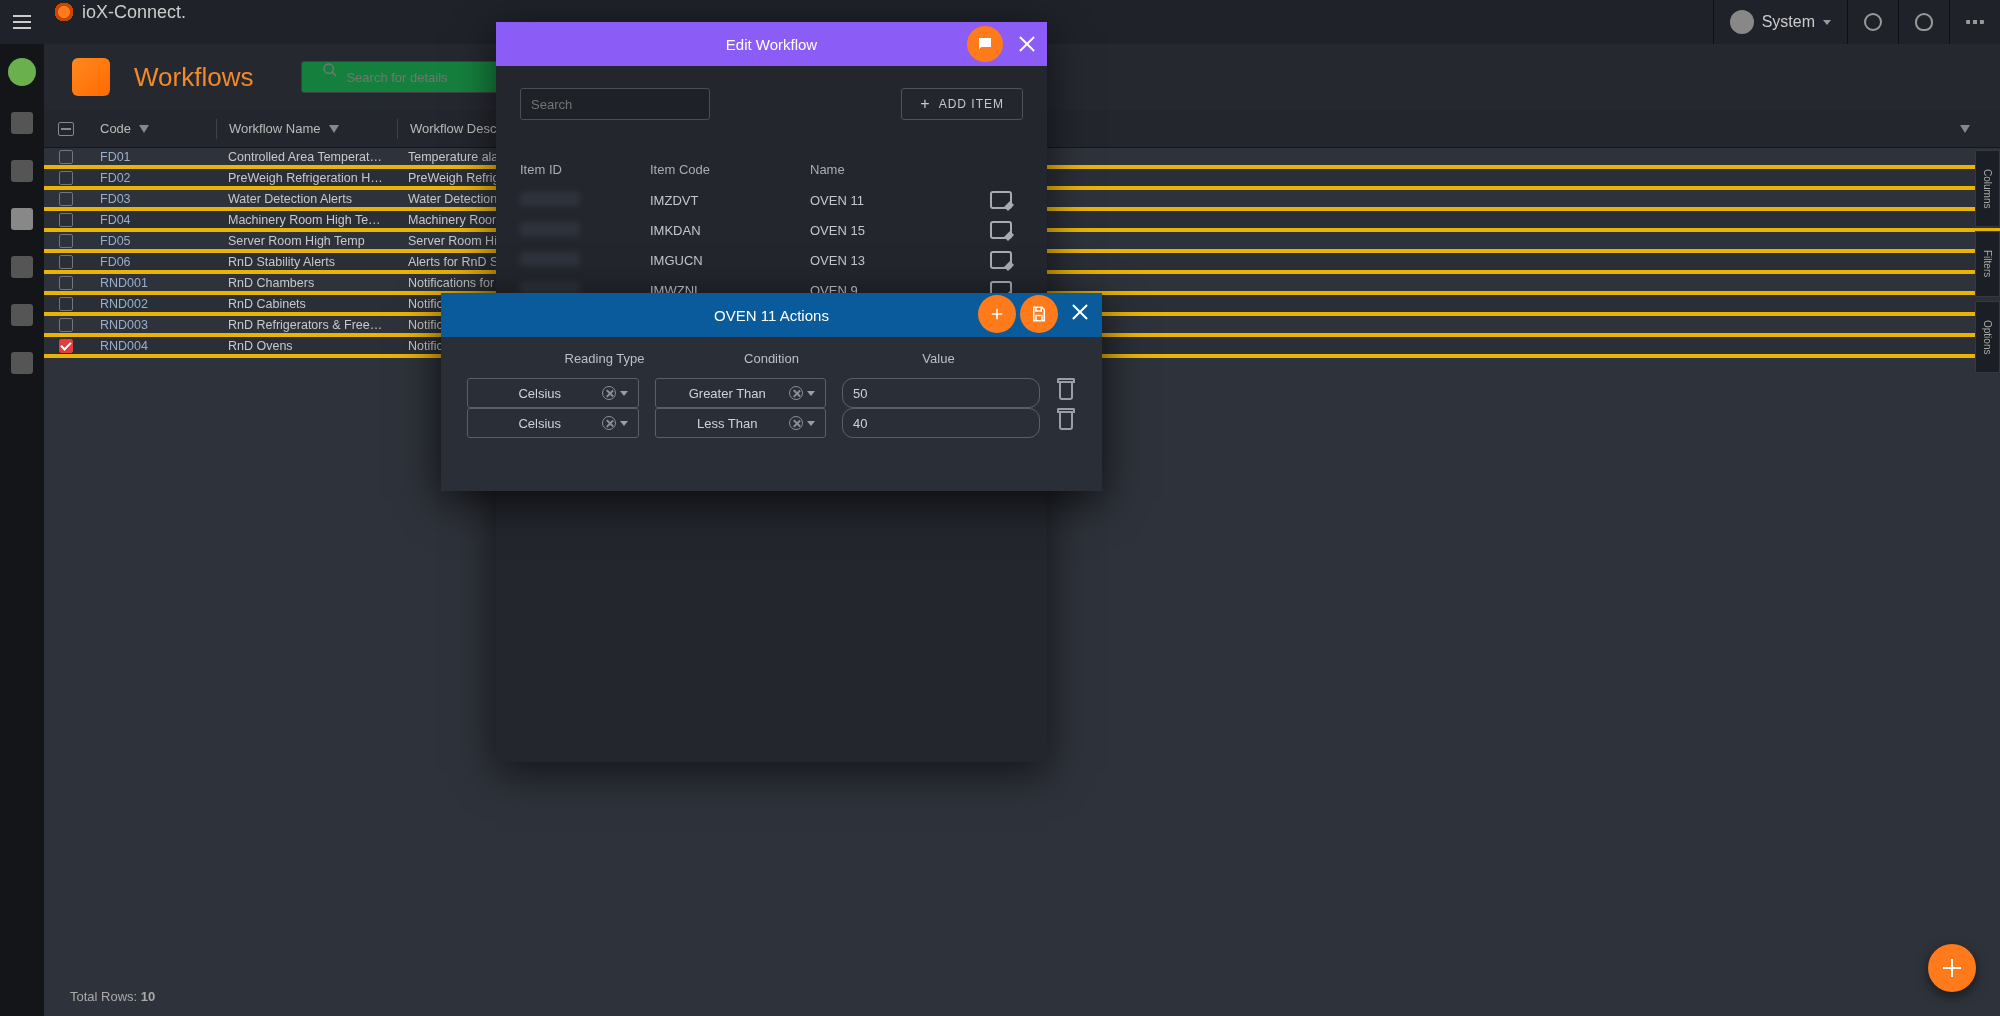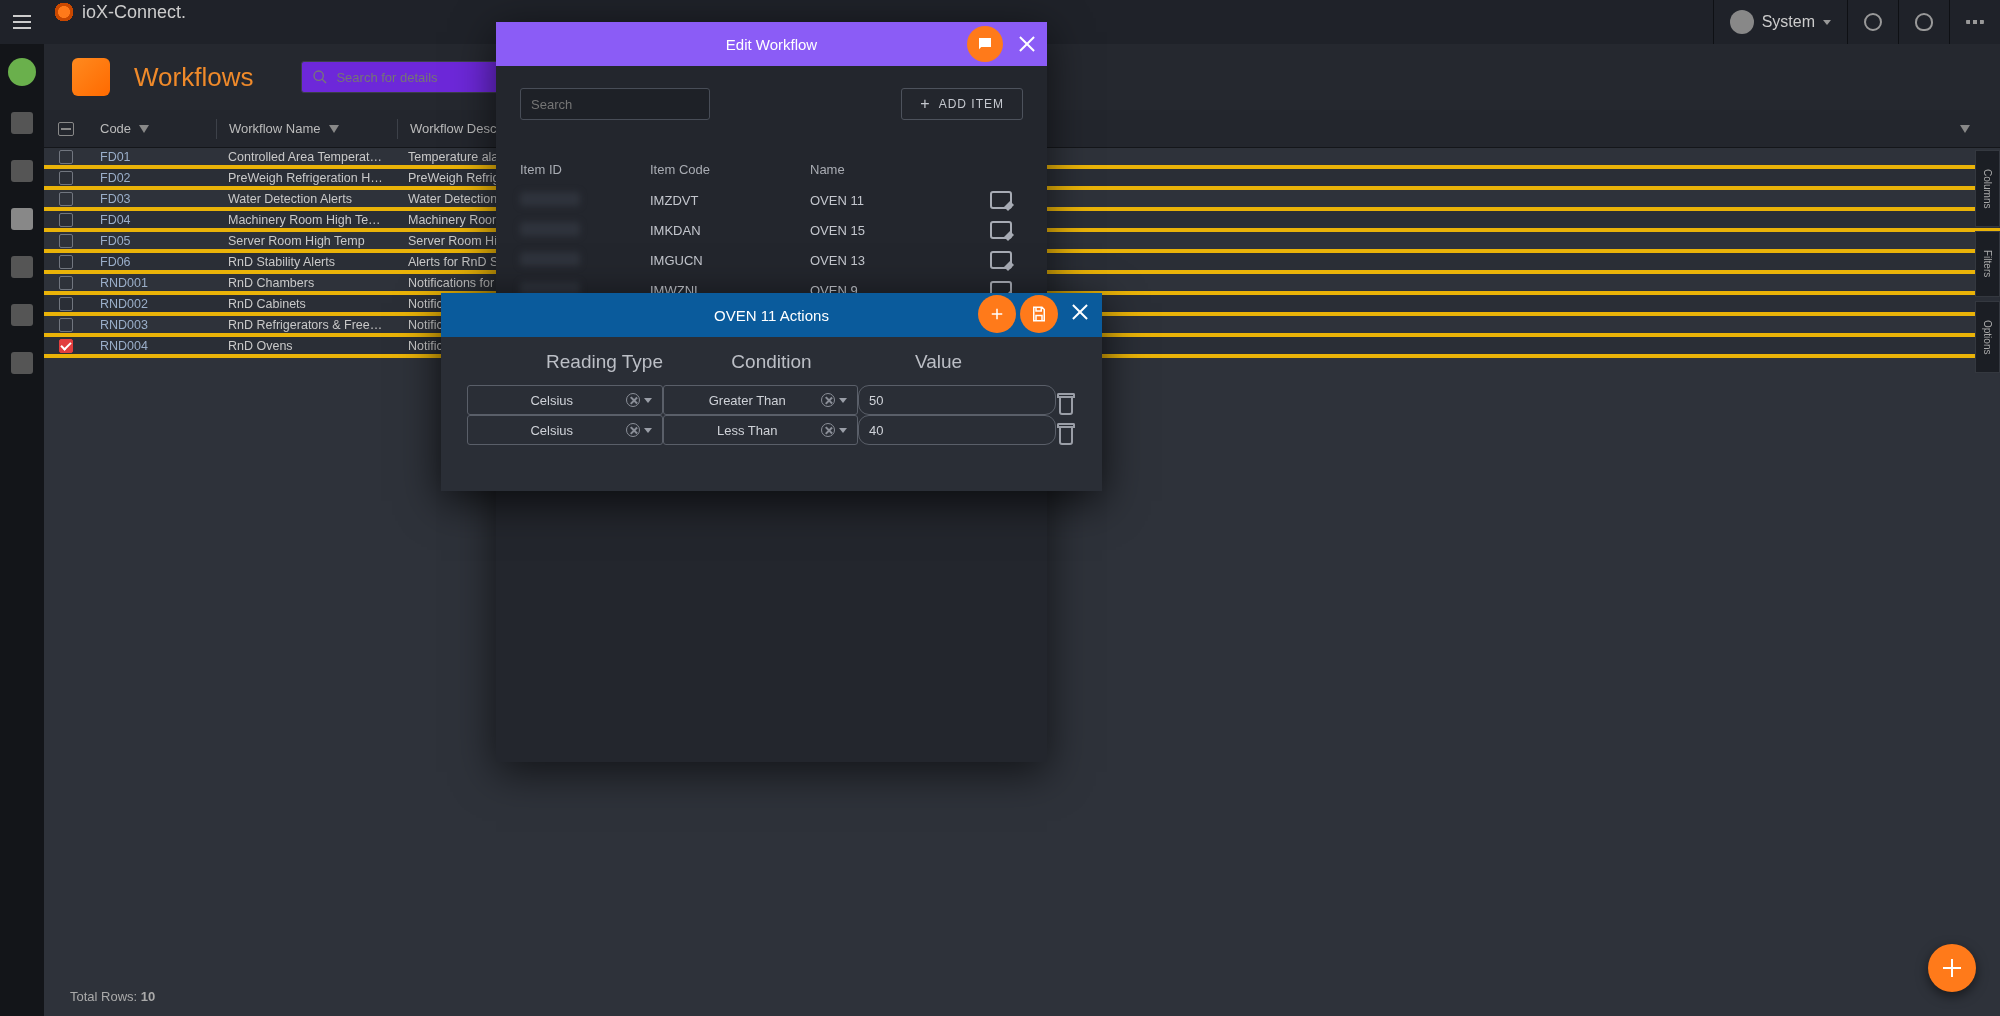--- a/index.html
+++ b/index.html
@@ -23,21 +23,21 @@
 
 .leftrail{position:absolute;left:0;top:44px;bottom:0;width:44px;background:#131519;display:flex;flex-direction:column;align-items:center;padding-top:14px;gap:26px}
 .rail-avatar{width:28px;height:28px;border-radius:50%;background:#6ab04c}
 .rail-icon{width:22px;height:22px;background:#555;border-radius:3px}
 .rail-icon.active{background:#888}
 
 
 .subheader{position:absolute;left:44px;right:0;top:44px;height:66px;background:#25282f;display:flex;align-items:center;padding:0 28px;gap:24px}
 .page-icon{width:38px;height:38px;background:linear-gradient(135deg,#ff8a1f,#ff6a00);border-radius:6px;position:relative}
 .page-title{color:#f08a2a;font-size:26px}
-.searchwrap{margin-left:24px;width:360px;height:32px;background:#6d28d9;border:1px solid #3b3f47;border-radius:3px;display:flex;align-items:center;padding:0 10px;color:#777}
+.searchwrap{margin-left:24px;width:360px;height:32px;background:#15803d;border:1px solid #3b3f47;border-radius:3px;display:flex;padding:0 20px;color:#777}
 .searchwrap svg{width:16px;height:16px;margin-right:8px}
 
 
 .main{position:absolute;left:44px;right:0;top:110px;bottom:0;background:#2e323a}
 .thead{height:38px;background:#23262d;display:flex;align-items:center;color:#bbb;font-size:13px;border-bottom:1px solid #14161a}
 .th{padding:0 12px;display:flex;align-items:center;gap:8px}
 .th.sel{width:44px;justify-content:center}
 .th.code{width:128px}
 .th.name{width:180px}
 .th.sep{width:1px;height:20px;background:#3d4149;padding:0}
@@ -95,23 +95,23 @@
 .edit-chip::after{content:'';position:absolute;right:-4px;bottom:-4px;width:10px;height:10px;background:#a7abb4;clip-path:polygon(0 60%,60% 0,100% 40%,40% 100%)}
 
 
 .modal2{position:absolute;left:441px;top:293px;width:661px;height:198px;background:#2a2e36;box-shadow:0 10px 40px rgba(0,0,0,.7);display:flex;flex-direction:column}
 .m2-head{height:44px;background:#0a5b9c;color:#fff;display:flex;align-items:center;justify-content:center;position:relative;font-size:15px}
 .m2-actions{position:absolute;right:8px;top:2px;display:flex;align-items:center;gap:4px}
 .circle-btn{width:38px;height:38px;border-radius:50%;background:#ff7a1a;display:flex;align-items:center;justify-content:center;cursor:pointer}
 .circle-btn svg{width:18px;height:18px;fill:#fff}
 .m2-close{width:24px;height:24px;position:relative;margin-left:8px;cursor:pointer}
 .m2-body{flex:1;padding:14px 26px}
-.m2-cols{display:flex;color:#bcbfc6;font-size:19px;margin-bottom:12px;padding:0 54px}
+.m2-cols{display:flex;color:#bcbfc6;font-size:13px;margin-bottom:12px;padding:0 54px}
 .m2-col{flex:1;text-align:center}
-.cond-row{display:flex;align-items:flex-end;gap:0;margin-bottom:0}
+.cond-row{display:flex;align-items:flex-start;gap:16px;margin-bottom:0}
 .combo{flex:1;height:30px;border:1px solid #5a5f69;border-radius:3px;display:flex;align-items:center;padding:0 10px;color:#cfd2d8;font-size:13px;position:relative;background:#2a2e36}
 .combo .lbl{flex:1;text-align:center}
 .combo .clear{width:14px;height:14px;border:1.5px solid #8b8f98;border-radius:50%;position:relative;margin-right:4px}
 .combo .clear::before,.combo .clear::after{content:'';position:absolute;left:6px;top:2px;width:1.5px;height:9px;background:#8b8f98}
 .combo .clear::before{transform:rotate(45deg)}.combo .clear::after{transform:rotate(-45deg)}
 .combo .dd{width:0;height:0;border-left:4px solid transparent;border-right:4px solid transparent;border-top:5px solid #9a9ea7}
 .valbox{flex:1;height:30px;border:1px solid #5a5f69;border-radius:11px;background:#2a2e36;color:#cfd2d8;padding:0 10px;font-size:13px}
 .trash{width:20px;height:22px;cursor:pointer;position:relative}
 .trash::before{content:'';position:absolute;top:3px;left:3px;right:3px;bottom:0;border:2px solid #9a9ea7;border-radius:0 0 3px 3px}
 .trash::after{content:'';position:absolute;top:0;left:1px;right:1px;height:3px;border:2px solid #9a9ea7;border-bottom:none;border-radius:2px 2px 0 0}

